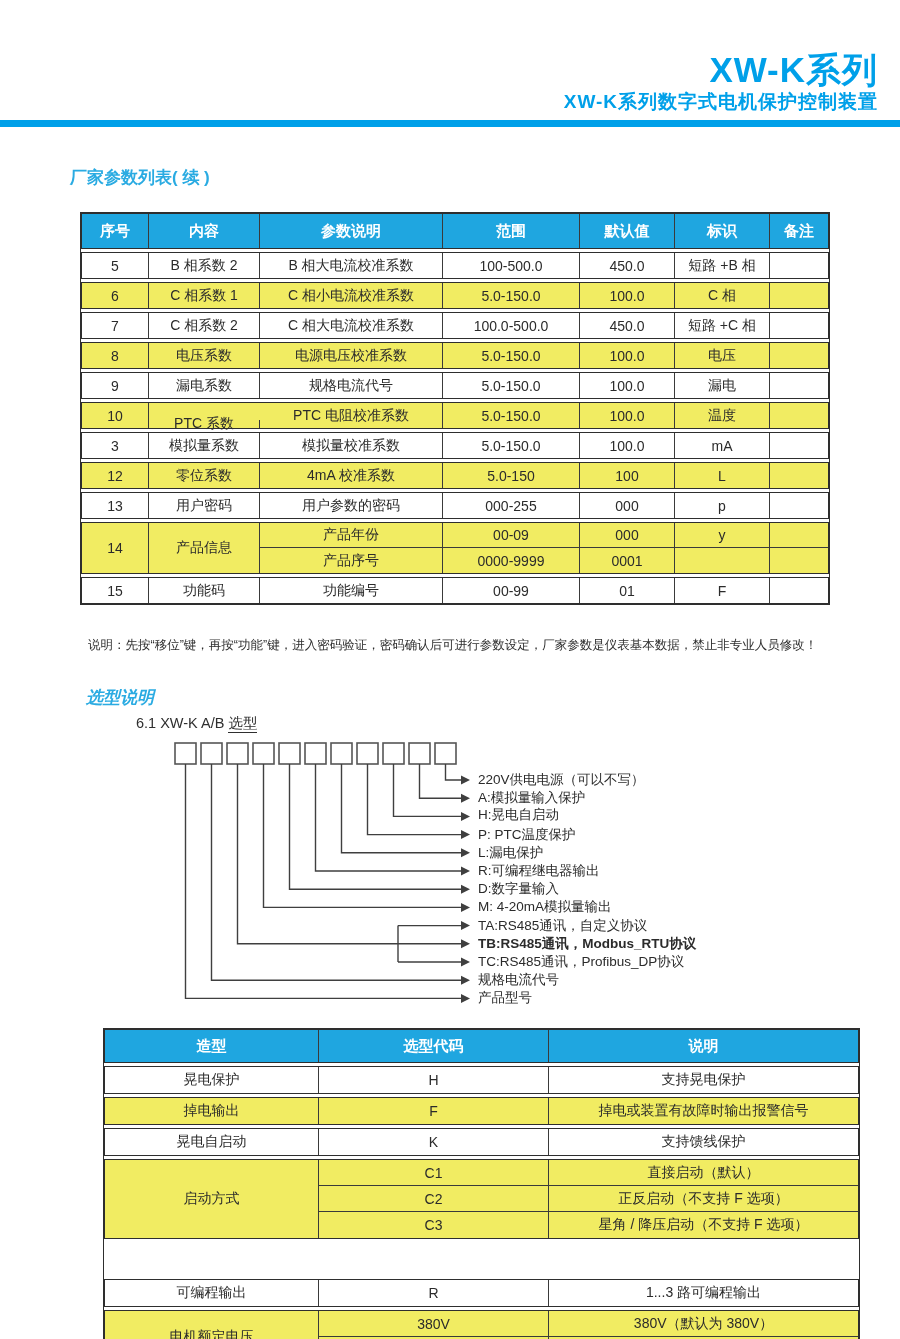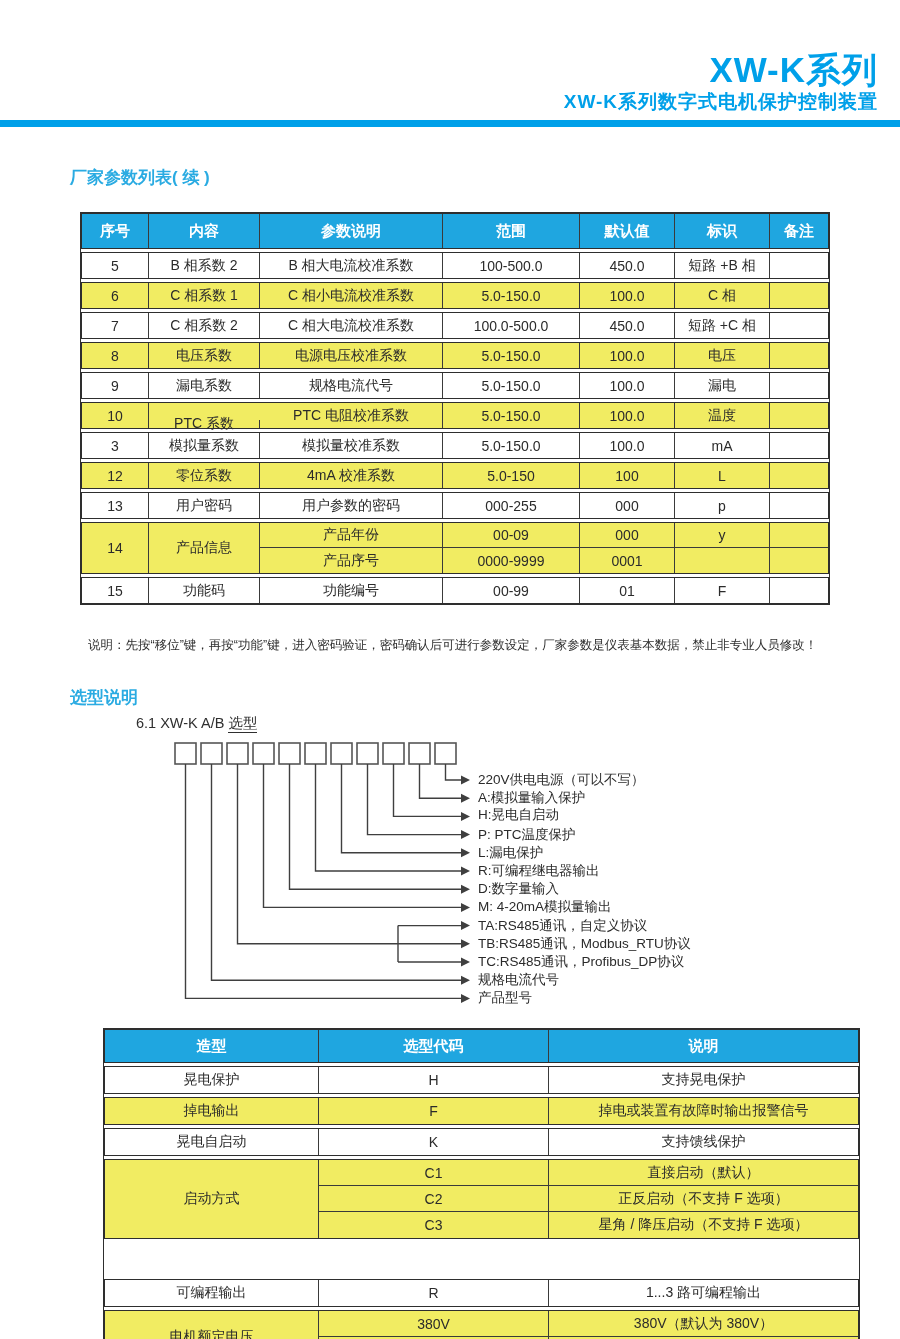--- a/index.html
+++ b/index.html
@@ -8,21 +8,21 @@
 
   
   .doc-header{padding-top:50px;text-align:right;}
   .doc-title{font-size:35px;font-weight:bold;color:#00a0e9;line-height:40px;padding-right:22px;letter-spacing:1px;}
   .doc-subtitle{font-size:19px;font-weight:bold;color:#00a0e9;line-height:23px;padding-right:22px;letter-spacing:1px;}
   .accent-bar{margin-top:7px;height:7px;background:#00a0e9;width:100%;}
 
   
   .sec-heading{position:absolute;font-size:17px;font-weight:bold;color:#2aabe2;white-space:nowrap;}
   .s1{left:70px;top:166px;}
-  .s2{left:70px;top:686px;}
+  .s2{left:86px;top:686px;font-style:italic;}
   .subheading{position:absolute;left:136px;top:714px;font-size:14.5px;color:#2f2f2f;white-space:nowrap;}
   .subheading .ul{border-bottom:1px solid #2f2f2f;padding-bottom:1px;}
 
   
   .tbl{position:absolute;border:1px solid #2e2e2e;background:#ffffff;}
   .t1{left:80px;top:212px;}
   .t2{left:103px;top:1028px;}
   .thead{display:grid;background:#1fa6e0;color:#ffffff;font-weight:bold;font-size:15px;
          border:1px solid #2e2e2e;margin:0;}
   .t1 .thead{height:34px;}
@@ -224,21 +224,21 @@
       </svg>
   <span class="dlabel" style="top: 33px;">220V供电电源（可以不写）</span>
       <span class="dlabel" style="top: 51.2px;">A:模拟量输入保护</span>
       <span class="dlabel" style="top: 68px;">H:晃电自启动</span>
       <span class="dlabel" style="top: 87.6px;">P: PTC温度保护</span>
       <span class="dlabel" style="top: 105.8px;">L:漏电保护</span>
       <span class="dlabel" style="top: 124px;">R:可编程继电器输出</span>
       <span class="dlabel" style="top: 142.2px;">D:数字量输入</span>
       <span class="dlabel" style="top: 160.4px;">M: 4-20mA模拟量输出</span>
       <span class="dlabel" style="top: 178.6px;">TA:RS485通讯，自定义协议</span>
-      <span class="dlabel" style="top: 196.8px;">TB:RS485通讯，Modbus_RTU协议</span>
+      <span class="dlabel" style="top: 196.8px; font-weight: bold;">TB:RS485通讯，Modbus_RTU协议</span>
       <span class="dlabel" style="top: 215px;">TC:RS485通讯，Profibus_DP协议</span>
       <span class="dlabel" style="top: 233.2px;">规格电流代号</span>
       <span class="dlabel" style="top: 251.4px;">产品型号</span>
     </div>
 
   <div class="tbl t2" id="table2">
       <div class="thead" style="grid-template-columns: 214px 230px 309px;">
         <div class="th-cell br">造型</div>
         <div class="th-cell br">选型代码</div>
         <div class="th-cell">说明</div>

